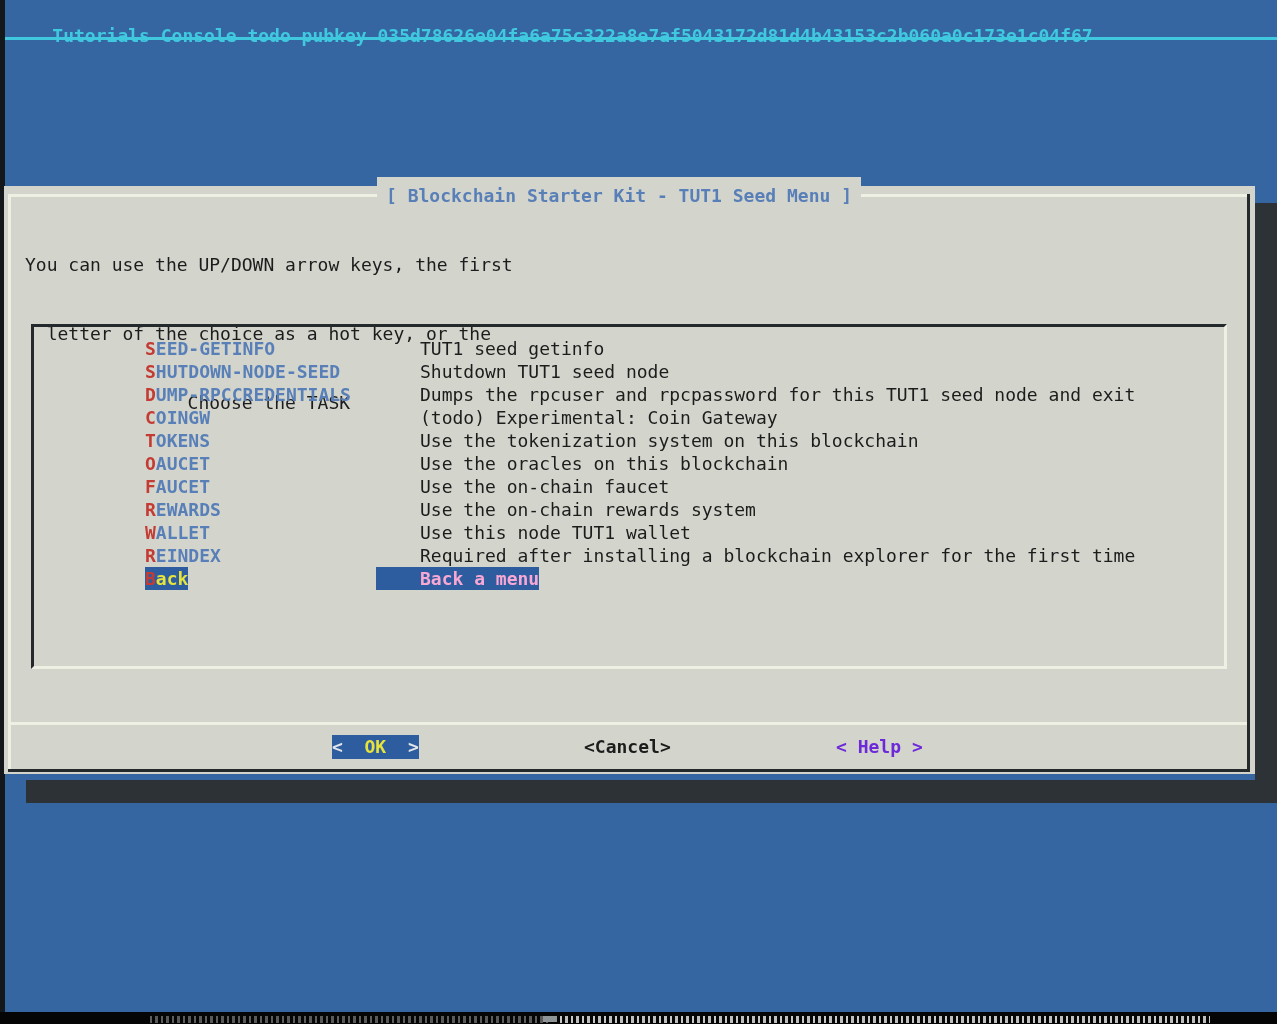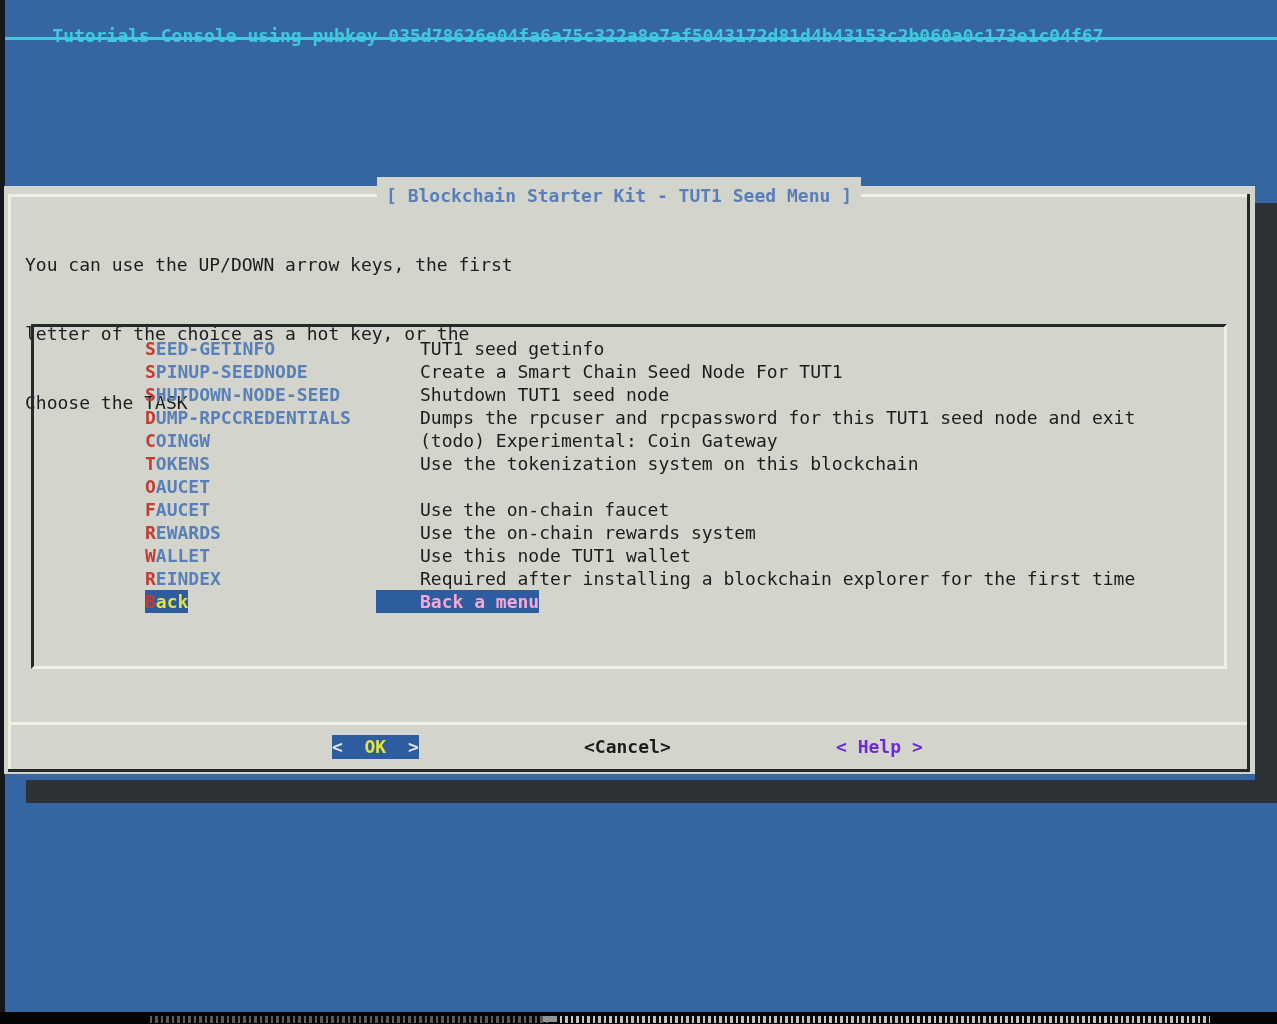--- a/index.html
+++ b/index.html
@@ -13,21 +13,21 @@
   .shadow{position:absolute;background:#2c3235;}
   .shadow-right{left:1255px;top:203px;width:22px;height:600px;}
   .shadow-bottom{left:26px;top:780px;width:1251px;height:23px;}
   .dialog{position:absolute;left:4px;top:186px;width:1251px;height:588px;background:#d3d5cd;color:#1c1c1c;}
   .b-top{position:absolute;left:4px;top:8px;width:1239px;height:3px;background:#eef0e4;}
   .b-left{position:absolute;left:4px;top:8px;width:3px;height:578px;background:#eef0e4;}
   .b-right{position:absolute;left:1243px;top:8px;width:3px;height:578px;background:#24292b;}
   .b-bottom{position:absolute;left:4px;top:583px;width:1242px;height:3px;background:#24292b;}
   .dlg-title{position:absolute;left:0;top:-2px;width:1230px;text-align:center;z-index:2;}
   .dlg-title span{background:#d3d5cd;padding:8px 9px;font-weight:bold;color:#587fb7;white-space:pre;}
-  .instr{position:absolute;left:21px;top:21px;white-space:pre;}
+  .instr{position:absolute;left:21px;top:21px;white-space:pre;text-align:center;}
   .menu-box{position:absolute;left:27px;top:138px;width:1190px;height:339px;
     border-top:3px solid #24292b;border-left:3px solid #24292b;
     border-bottom:3px solid #eef0e4;border-right:3px solid #eef0e4;}
   .menu-rows{position:absolute;left:111px;top:10px;width:1080px;}
   .menu-row{position:relative;height:23px;}
   .menu-row .tag{position:absolute;left:0;top:0;font-weight:bold;white-space:pre;}
   .menu-row .desc{position:absolute;left:231px;top:0;white-space:pre;color:#1c1c1c;padding-left:44px;}
   .hk{color:#c33b33;font-style:normal;}
   .rest{color:#587fb7;}
   .menu-row.selected .tag{background:#2d5c9f;}
@@ -47,21 +47,21 @@
   .cursor-artifact{position:absolute;left:543px;top:1016px;width:14px;height:6px;background:#8f9496;}
 </style>
 </head>
 <body>
 
 <div class="screen">
 
   <div class="left-strip"></div>
 
   <div class="topbar">
-    <span>Tutorials Console using pubkey 035d78626e04fa6a75c322a8e7af5043172d81d4b43153c2b060a0c173e1c04f67</span>
+    <span>Tutorials Console todo pubkey 035d78626e04fa6a75c322a8e7af5043172d81d4b43153c2b060a0c173e1c04f67</span>
   </div>
   <div class="topbar-rule"></div>
 
   <div class="shadow shadow-right"></div>
   <div class="shadow shadow-bottom"></div>
 
   <div class="dialog">
     <div class="b-top"></div>
     <div class="b-left"></div>
     <div class="b-right"></div>
@@ -78,41 +78,38 @@
     </div>
 
     <div class="menu-box">
       <div class="menu-rows">
 
         <div class="menu-row">
           <span class="tag"><i class="hk">S</i><i class="hk rest">EED-GETINFO</i></span>
           <span class="desc">TUT1 seed getinfo</span>
         </div>
         <div class="menu-row">
-          <span class="tag"><i class="hk">S</i><i class="hk rest">PINUP-SEEDNODE</i></span>
-          <span class="desc">Create a Smart Chain Seed Node For TUT1</span>
-        </div>
-        <div class="menu-row">
           <span class="tag"><i class="hk">S</i><i class="hk rest">HUTDOWN-NODE-SEED</i></span>
           <span class="desc">Shutdown TUT1 seed node</span>
         </div>
         <div class="menu-row">
           <span class="tag"><i class="hk">D</i><i class="hk rest">UMP-RPCCREDENTIALS</i></span>
           <span class="desc">Dumps the rpcuser and rpcpassword for this TUT1 seed node and exit</span>
         </div>
         <div class="menu-row">
           <span class="tag"><i class="hk">C</i><i class="hk rest">OINGW</i></span>
           <span class="desc">(todo) Experimental: Coin Gateway</span>
         </div>
         <div class="menu-row">
           <span class="tag"><i class="hk">T</i><i class="hk rest">OKENS</i></span>
           <span class="desc">Use the tokenization system on this blockchain</span>
         </div>
         <div class="menu-row">
           <span class="tag"><i class="hk">O</i><i class="hk rest">AUCET</i></span>
+          <span class="desc">Use the oracles on this blockchain</span>
         </div>
         <div class="menu-row">
           <span class="tag"><i class="hk">F</i><i class="hk rest">AUCET</i></span>
           <span class="desc">Use the on-chain faucet</span>
         </div>
         <div class="menu-row">
           <span class="tag"><i class="hk">R</i><i class="hk rest">EWARDS</i></span>
           <span class="desc">Use the on-chain rewards system</span>
         </div>
         <div class="menu-row">

